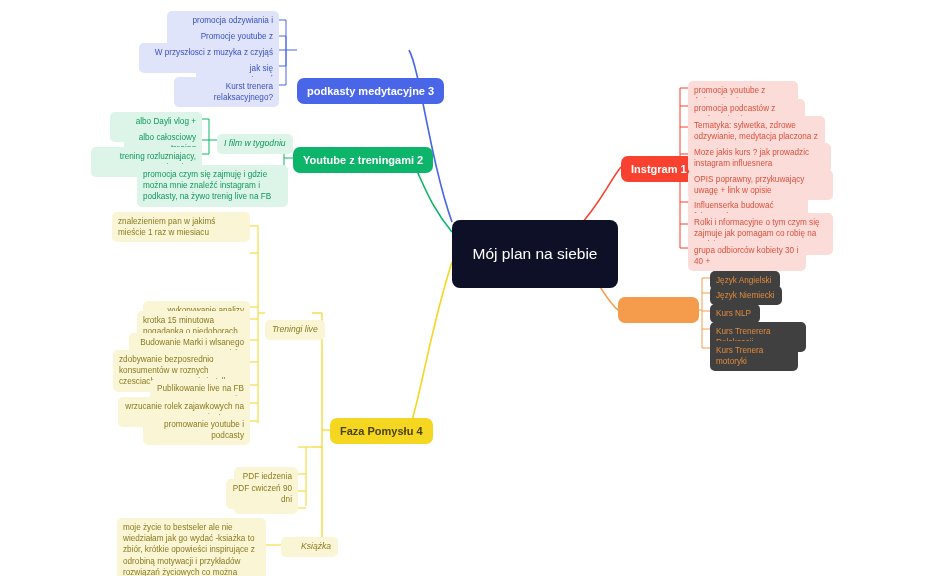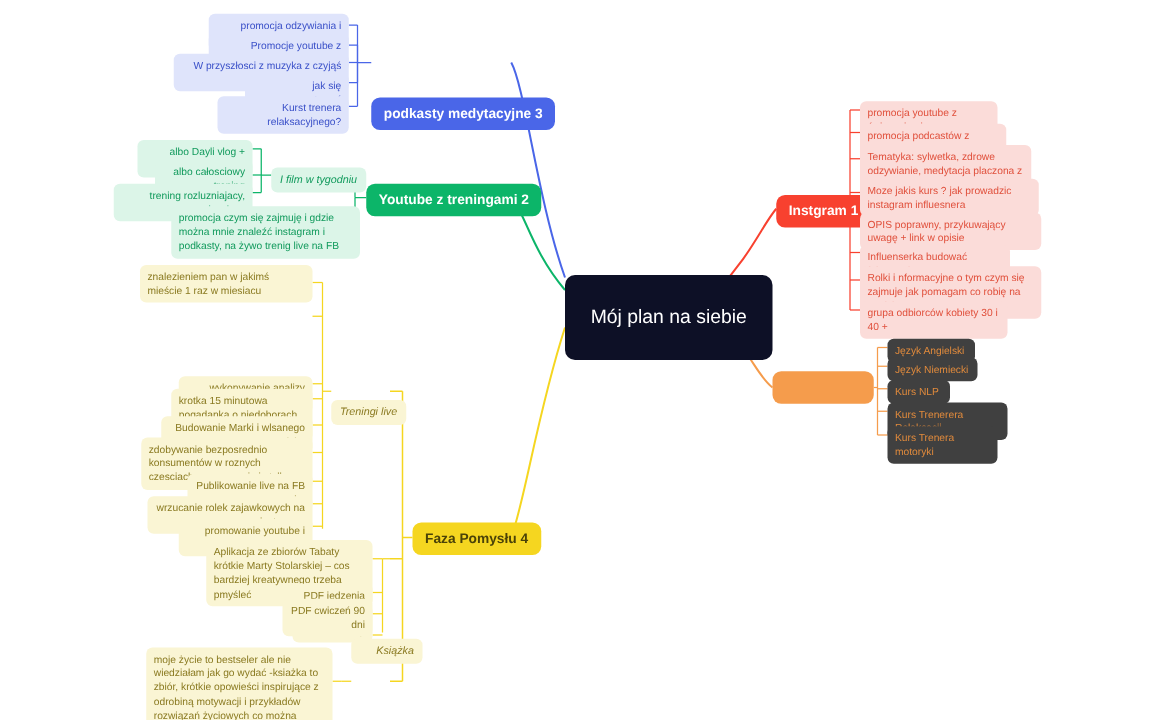--- a/index.html
+++ b/index.html
@@ -178,22 +178,21 @@
 
   <div class="node leaf l c-y-leaf" style="left:112px;top:212px;width:138px;">znalezieniem pan w jakimś mieście 1 raz w miesiacu</div>
   <div class="node leaf r c-y-leaf" style="left:143px;top:301px;width:107px;">wykonywanie analizy skladu ciala</div>
   <div class="node leaf l c-y-leaf" style="left:137px;top:311px;width:113px;">krotka 15 minutowa pogadanka o niedoborach qr kod do webinaru</div>
   <div class="node leaf r c-y-leaf" style="left:129px;top:333px;width:121px;">Budowanie Marki i wlsanego nazwiska</div>
   <div class="node leaf l c-y-leaf" style="left:113px;top:350px;width:137px;">zdobywanie bezposrednio konsumentów w roznych czesciach mazowsza i nie tylko</div>
   <div class="node leaf r c-y-leaf" style="left:150px;top:379px;width:100px;">Publikowanie live na FB moim</div>
   <div class="node leaf r c-y-leaf" style="left:118px;top:397px;width:132px;">wrzucanie rolek zajawkowych na instagram</div>
   <div class="node leaf r c-y-leaf" style="left:143px;top:415px;width:107px;">promowanie youtube i podcasty</div>
 
-  <div class="node leaf l c-y-leaf" style="left:165px;top:432px;width:133px;">Aplikacja ze zbiorów Tabaty krótkie Marty Stolarskiej – cos bardziej kreatywnego trzeba pmyśleć</div>
   <div class="node leaf r c-y-leaf" style="left:234px;top:467px;width:64px;">PDF jedzenia</div>
   <div class="node leaf r c-y-leaf" style="left:234px;top:484px;width:64px;">PDF relaksacji</div>
   <div class="node leaf r c-y-leaf" style="left:226px;top:479px;width:72px;">PDF cwiczeń 90 dni</div>
 
-  <div class="node mid c-y-mid" style="left:281px;top:511px;padding-left:20px;">Książka</div>
+  <div class="node mid c-y-mid" style="left:281px;top:537px;padding-left:20px;">Książka</div>
 
   <div class="node leaf l c-y-leaf" style="left:117px;top:518px;width:149px;">moje życie to bestseler ale nie wiedziałam jak go wydać -ksiażka to zbiór, krótkie opowieści inspirujące z odrobiną motywacji i przykładów rozwiązań życiowych co można zrobić i jak pozytywnie myśleć</div>
 
 </div>
 
 </body></html>

